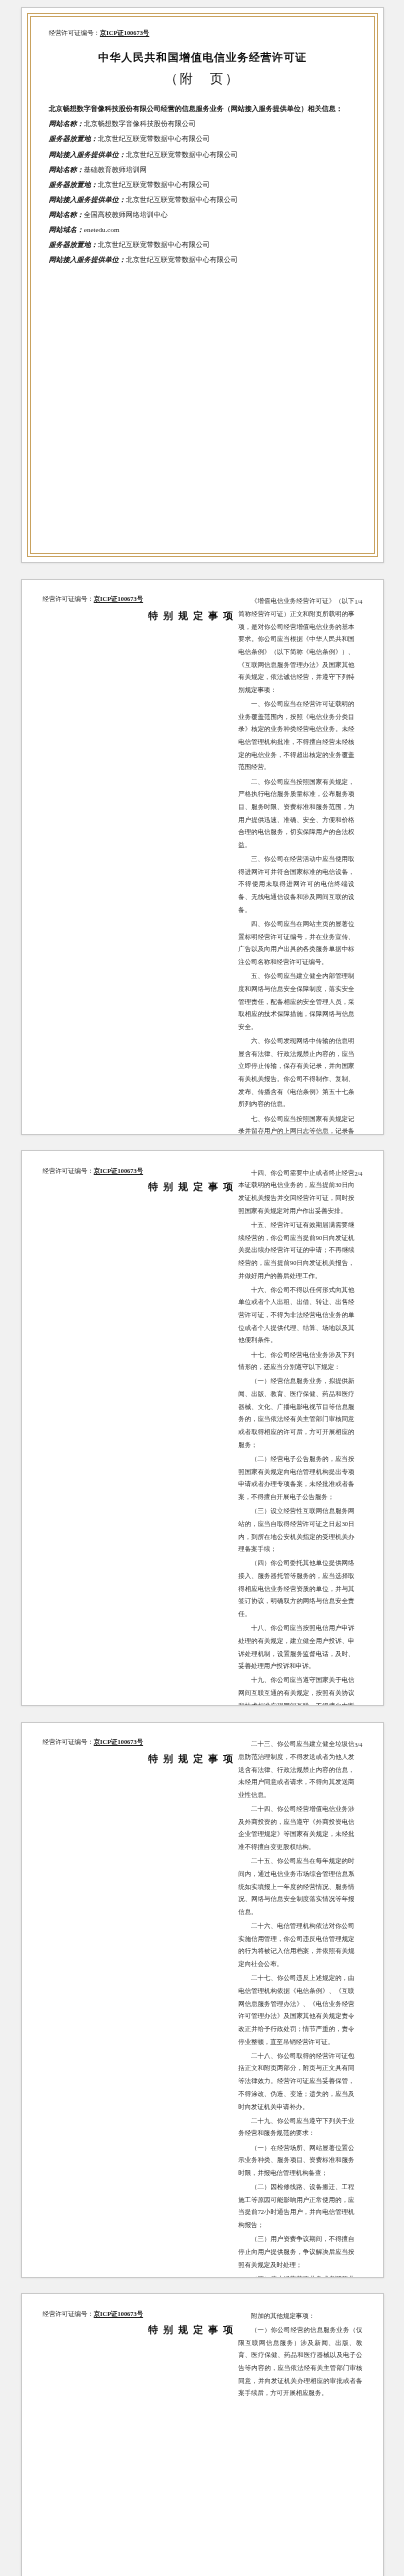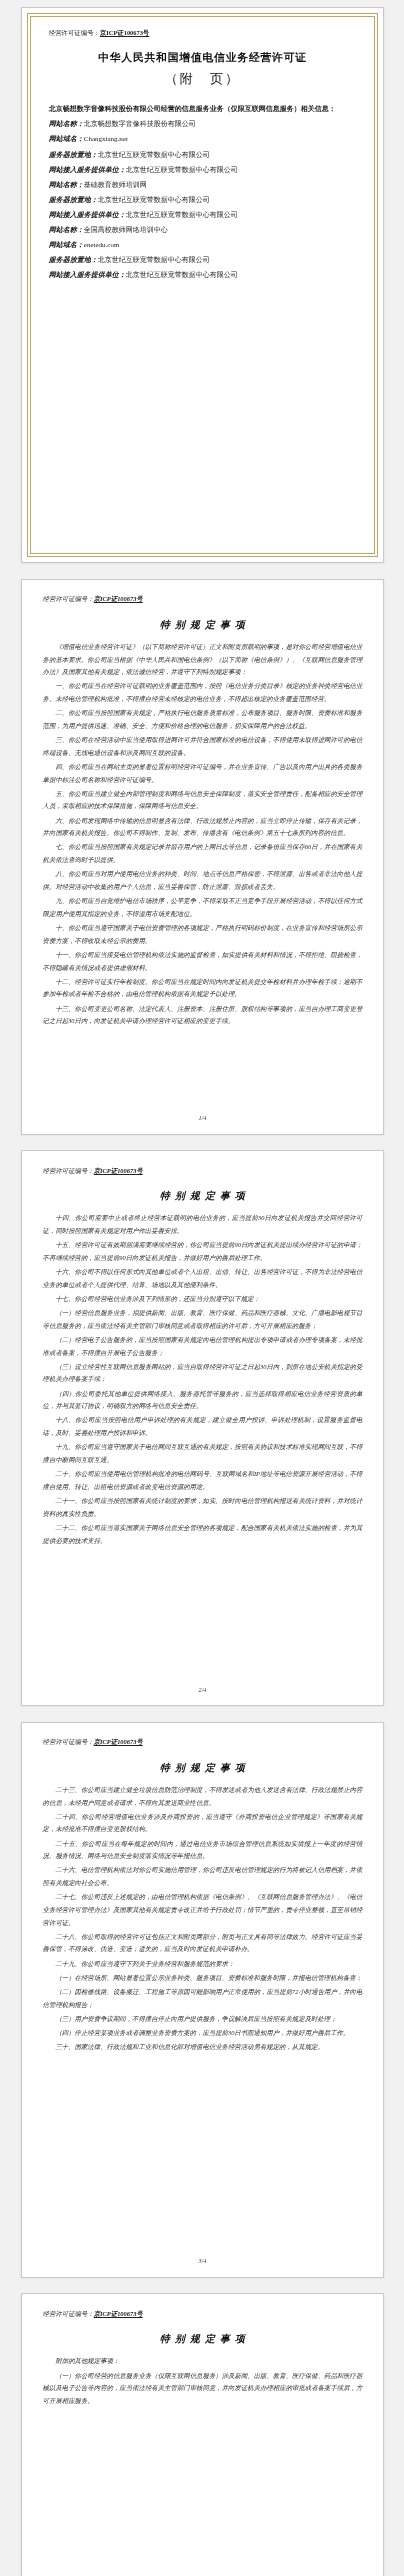--- a/index.html
+++ b/index.html
@@ -48,21 +48,21 @@
     font-size:7px; line-height:2.1; color:#1a1a1a;
     margin:0 0 1px; text-align:justify; font-weight:bold;
   }
   .cert-entry { font-size:7px; line-height:2.15; color:#1a1a1a; }
   .entry-label { font-weight:bold;font-style:italic; }
   .entry-value { font-weight:normal; }
 
   
   .page.prov {
     padding:15.5px 20.6px 12.4px;
-    display:flex; flex-direction:column;font-style:italic;
+    display:flex; 
   }
   .prov-title {
     margin:14.4px 0 9.3px; text-align:center;
     font-size:9.8px; font-weight:bold; color:#111;
     letter-spacing:5.2px; text-indent:5.2px;
   }
   .prov-body { flex:1; }
   .prov-body p {
     margin:0 0 1.5px;
     font-size:6.4px; line-height:1.98;
@@ -78,24 +78,23 @@
 <body>
 
 <div class="canvas">
 
   <section class="page cert">
     <div class="cert-frame">
       <div class="cert-frame-inner">
         <div class="page-header"><span>经营许可证编号：</span><span class="lic-no">京ICP证100673号</span></div>
         <h1 class="cert-title">中华人民共和国增值电信业务经营许可证</h1>
         <div class="cert-subtitle">（附　页）</div>
-        <p class="cert-intro">北京畅想数字音像科技股份有限公司经营的信息服务业务（仅限互联网信息服务）相关信息：</p>
+        <p class="cert-intro">北京畅想数字音像科技股份有限公司经营的信息服务业务（网站接入服务提供单位）相关信息：</p>
         <div>
             <div class="cert-entry"><span class="entry-label">网站名称：</span><span class="entry-value">北京畅想数字音像科技股份有限公司</span></div>
-            <div class="cert-entry"><span class="entry-label">网站域名：</span><span class="entry-value">Changxiang.net</span></div>
             <div class="cert-entry"><span class="entry-label">服务器放置地：</span><span class="entry-value">北京世纪互联宽带数据中心有限公司</span></div>
             <div class="cert-entry"><span class="entry-label">网站接入服务提供单位：</span><span class="entry-value">北京世纪互联宽带数据中心有限公司</span></div>
             <div class="cert-entry"><span class="entry-label">网站名称：</span><span class="entry-value">基础教育教师培训网</span></div>
             <div class="cert-entry"><span class="entry-label">服务器放置地：</span><span class="entry-value">北京世纪互联宽带数据中心有限公司</span></div>
             <div class="cert-entry"><span class="entry-label">网站接入服务提供单位：</span><span class="entry-value">北京世纪互联宽带数据中心有限公司</span></div>
             <div class="cert-entry"><span class="entry-label">网站名称：</span><span class="entry-value">全国高校教师网络培训中心</span></div>
             <div class="cert-entry"><span class="entry-label">网站域名：</span><span class="entry-value">enetedu.com</span></div>
             <div class="cert-entry"><span class="entry-label">服务器放置地：</span><span class="entry-value">北京世纪互联宽带数据中心有限公司</span></div>
             <div class="cert-entry"><span class="entry-label">网站接入服务提供单位：</span><span class="entry-value">北京世纪互联宽带数据中心有限公司</span></div>
           </div>

